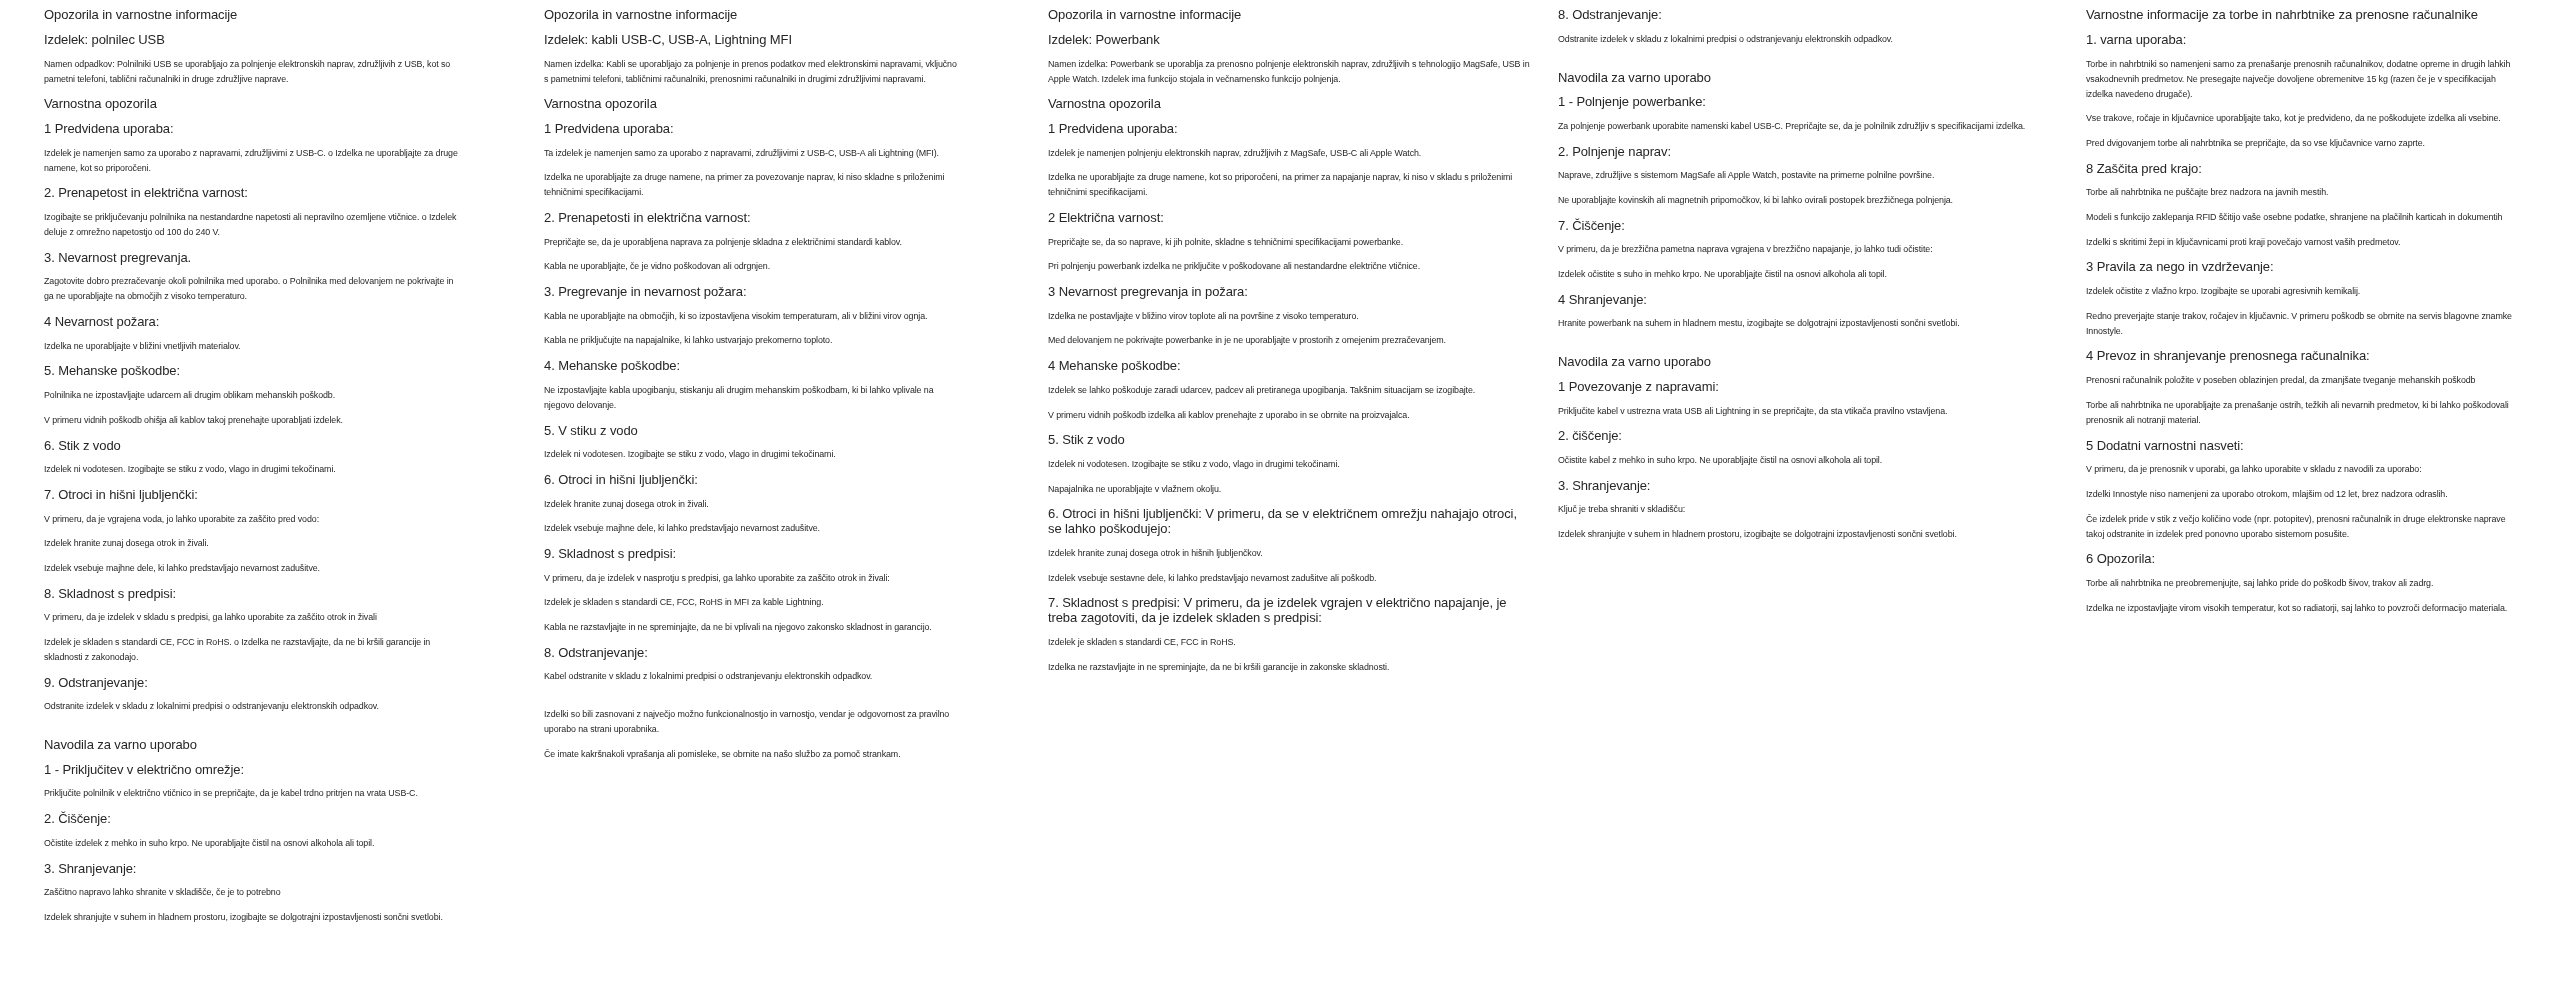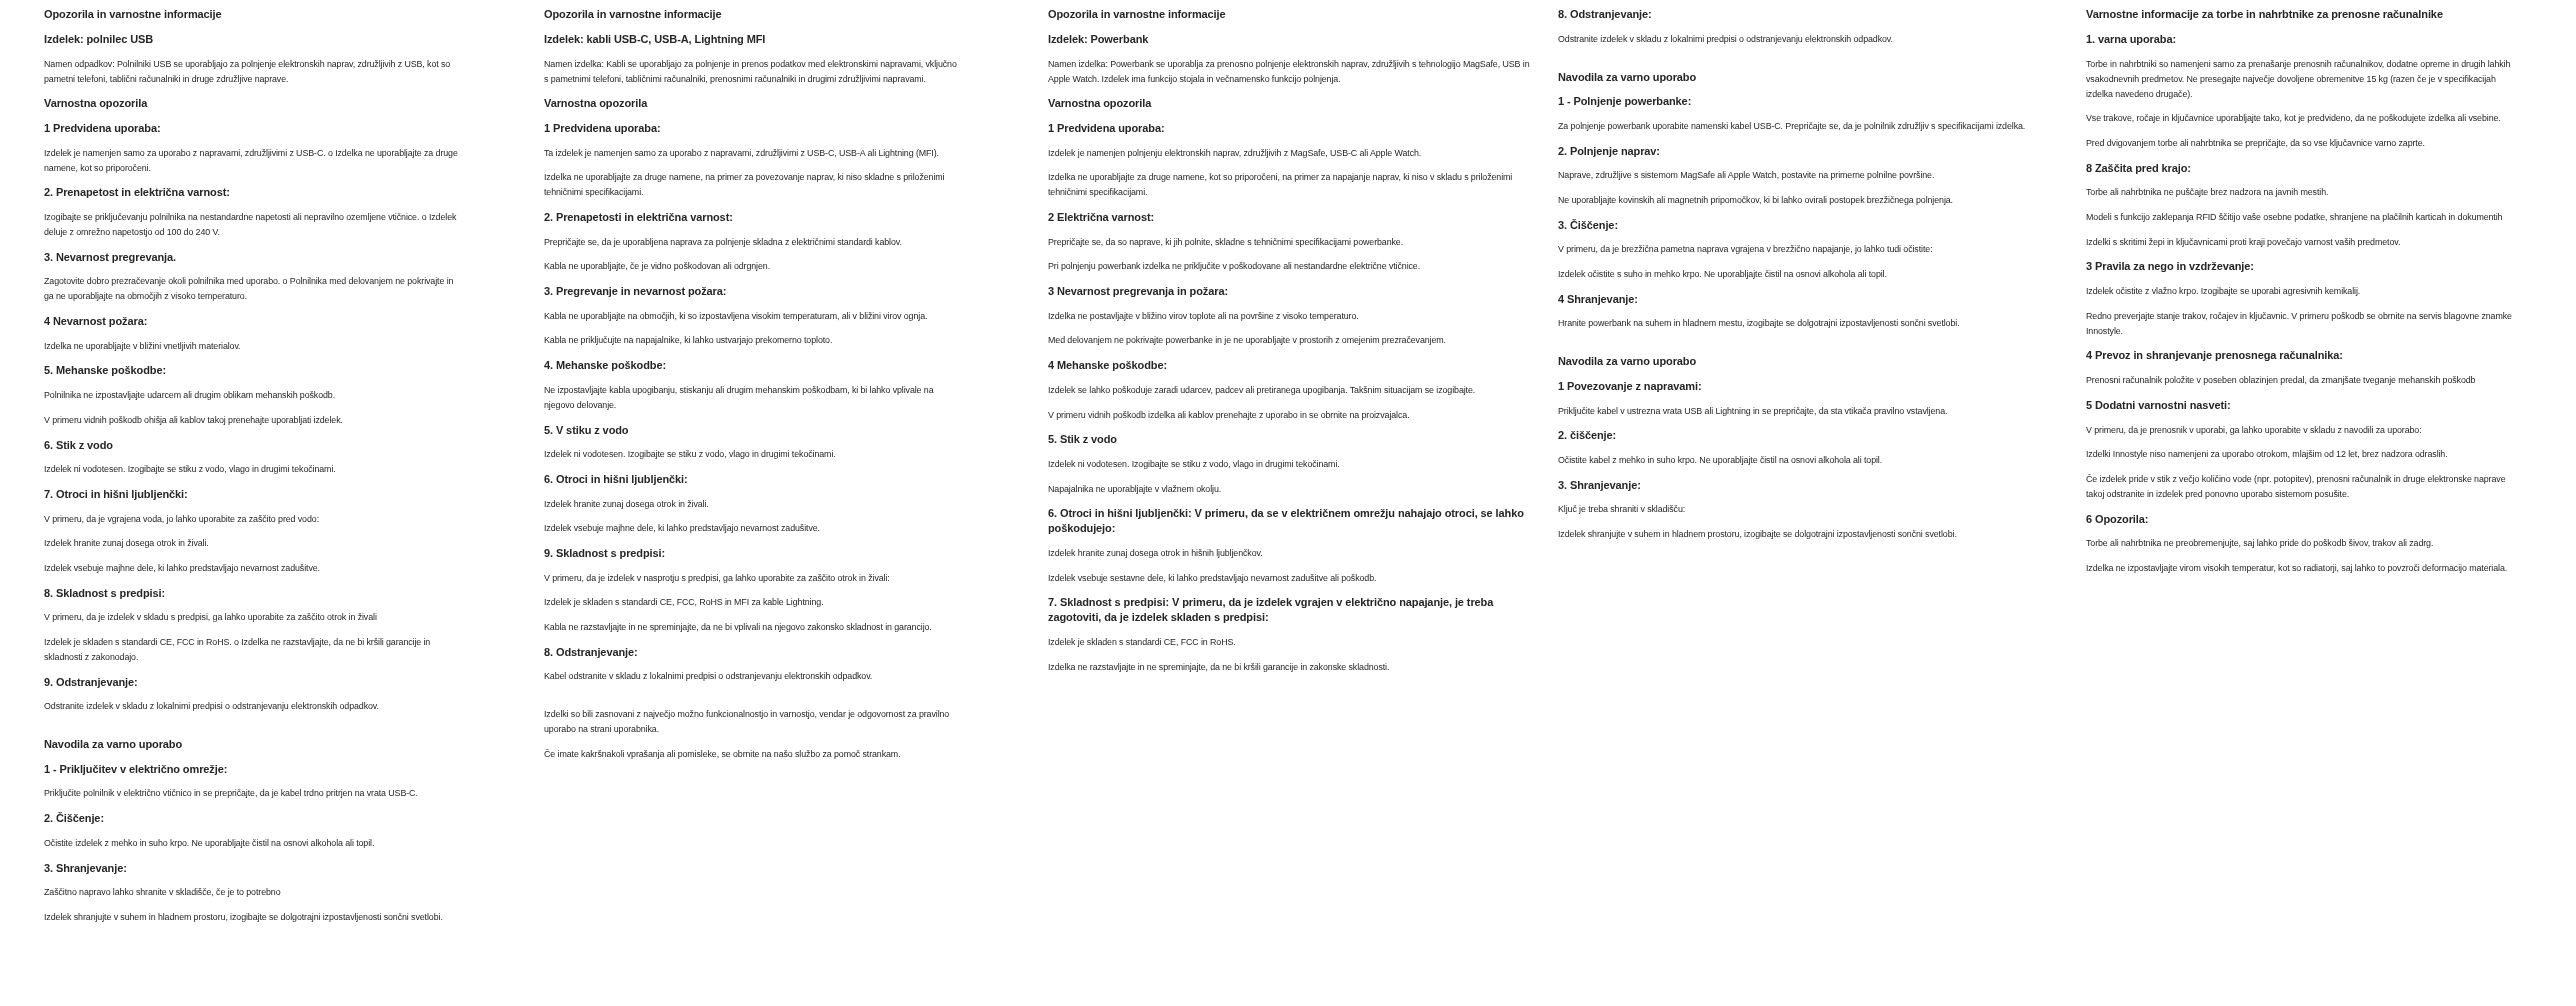--- a/index.html
+++ b/index.html
@@ -16,23 +16,23 @@
     color: #262626;
   }
   .col {
     position: absolute;
     top: 7.2px;
     font-size: 8.9px;
     line-height: 15px;
     letter-spacing: -0.1px;
   }
   .col h3 {
-    font-size: 11px;
+    font-size: 13px;
     line-height: 15px;
-    font-weight: bold;
+    font-weight: normal;
     margin: 0 0 9.7px 0;
   }
   .col p {
     margin: 0 0 9.7px 0;
   }
   .col .gap {
     height: 13px;
   }
 </style>
 </head>
@@ -136,21 +136,21 @@
 <div class="col" style="left:1558px;width:483px;">
     <h3>8. Odstranjevanje:</h3>
     <p>Odstranite izdelek v skladu z lokalnimi predpisi o odstranjevanju elektronskih odpadkov.</p>
     <div class="gap"></div>
     <h3>Navodila za varno uporabo</h3>
     <h3>1 - Polnjenje powerbanke:</h3>
     <p>Za polnjenje powerbank uporabite namenski kabel USB-C. Prepričajte se, da je polnilnik združljiv s specifikacijami izdelka.</p>
     <h3>2. Polnjenje naprav:</h3>
     <p>Naprave, združljive s sistemom MagSafe ali Apple Watch, postavite na primerne polnilne površine.</p>
     <p>Ne uporabljajte kovinskih ali magnetnih pripomočkov, ki bi lahko ovirali postopek brezžičnega polnjenja.</p>
-    <h3>3. Čiščenje:</h3>
+    <h3>7. Čiščenje:</h3>
     <p>V primeru, da je brezžična pametna naprava vgrajena v brezžično napajanje, jo lahko tudi očistite:</p>
     <p>Izdelek očistite s suho in mehko krpo. Ne uporabljajte čistil na osnovi alkohola ali topil.</p>
     <h3>4 Shranjevanje:</h3>
     <p>Hranite powerbank na suhem in hladnem mestu, izogibajte se dolgotrajni izpostavljenosti sončni svetlobi.</p>
     <div class="gap"></div>
     <h3>Navodila za varno uporabo</h3>
     <h3>1 Povezovanje z napravami:</h3>
     <p>Priključite kabel v ustrezna vrata USB ali Lightning in se prepričajte, da sta vtikača pravilno vstavljena.</p>
     <h3>2. čiščenje:</h3>
     <p>Očistite kabel z mehko in suho krpo. Ne uporabljajte čistil na osnovi alkohola ali topil.</p>
@@ -166,20 +166,21 @@
     <p>Pred dvigovanjem torbe ali nahrbtnika se prepričajte, da so vse ključavnice varno zaprte.</p>
     <h3>8 Zaščita pred krajo:</h3>
     <p>Torbe ali nahrbtnika ne puščajte brez nadzora na javnih mestih.</p>
     <p>Modeli s funkcijo zaklepanja RFID ščitijo vaše osebne podatke, shranjene na plačilnih karticah in dokumentih</p>
     <p>Izdelki s skritimi žepi in ključavnicami proti kraji povečajo varnost vaših predmetov.</p>
     <h3>3 Pravila za nego in vzdrževanje:</h3>
     <p>Izdelek očistite z vlažno krpo. Izogibajte se uporabi agresivnih kemikalij.</p>
     <p>Redno preverjajte stanje trakov, ročajev in ključavnic. V primeru poškodb se obrnite na servis blagovne znamke Innostyle.</p>
     <h3>4 Prevoz in shranjevanje prenosnega računalnika:</h3>
     <p>Prenosni računalnik položite v poseben oblazinjen predal, da zmanjšate tveganje mehanskih poškodb</p>
+    <p>Torbe ali nahrbtnika ne uporabljajte za prenašanje ostrih, težkih ali nevarnih predmetov, ki bi lahko poškodovali prenosnik ali notranji material.</p>
     <h3>5 Dodatni varnostni nasveti:</h3>
     <p>V primeru, da je prenosnik v uporabi, ga lahko uporabite v skladu z navodili za uporabo:</p>
     <p>Izdelki Innostyle niso namenjeni za uporabo otrokom, mlajšim od 12 let, brez nadzora odraslih.</p>
     <p>Če izdelek pride v stik z večjo količino vode (npr. potopitev), prenosni računalnik in druge elektronske naprave takoj odstranite in izdelek pred ponovno uporabo sistemom posušite.</p>
     <h3>6 Opozorila:</h3>
     <p>Torbe ali nahrbtnika ne preobremenjujte, saj lahko pride do poškodb šivov, trakov ali zadrg.</p>
     <p>Izdelka ne izpostavljajte virom visokih temperatur, kot so radiatorji, saj lahko to povzroči deformacijo materiala.</p>
   </div>
 
 

